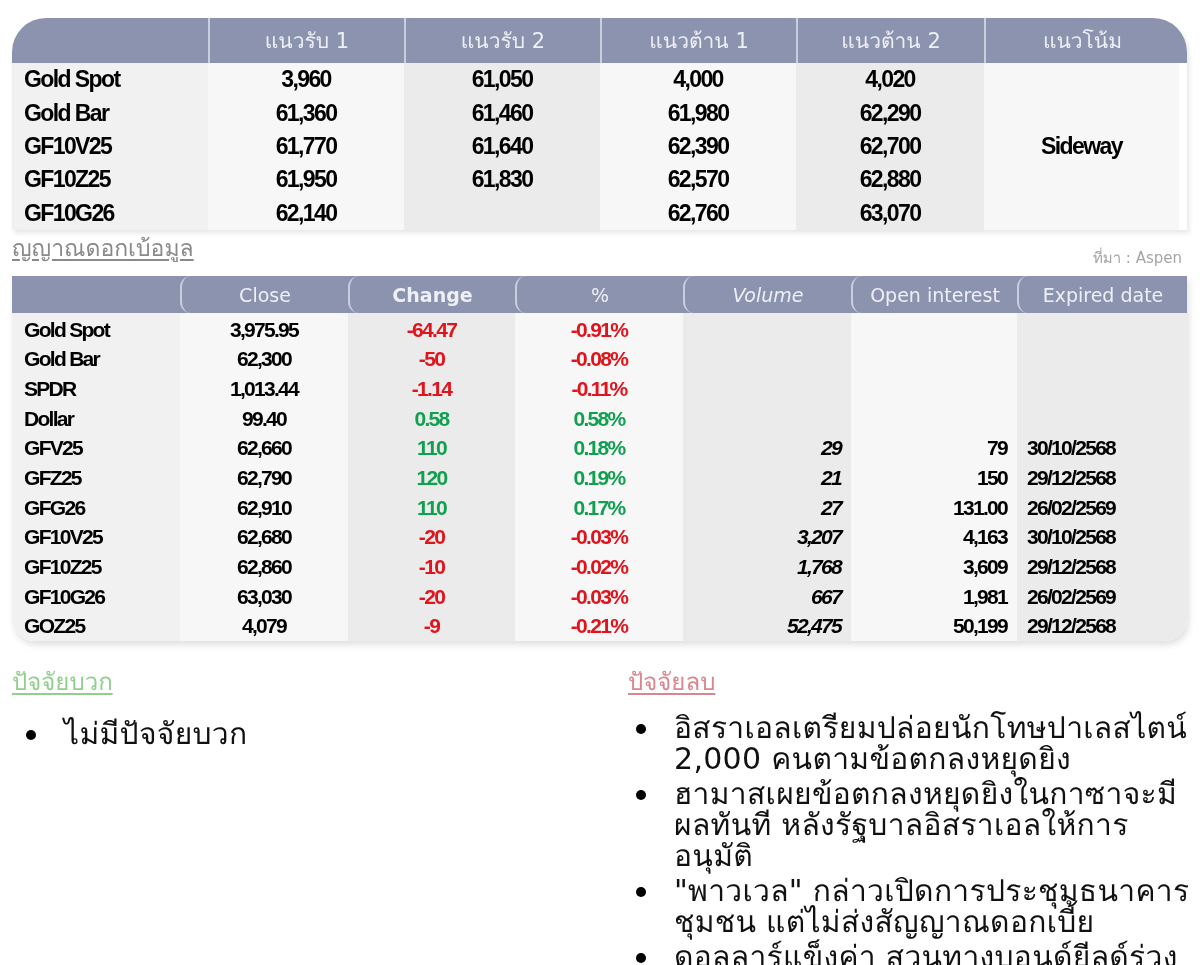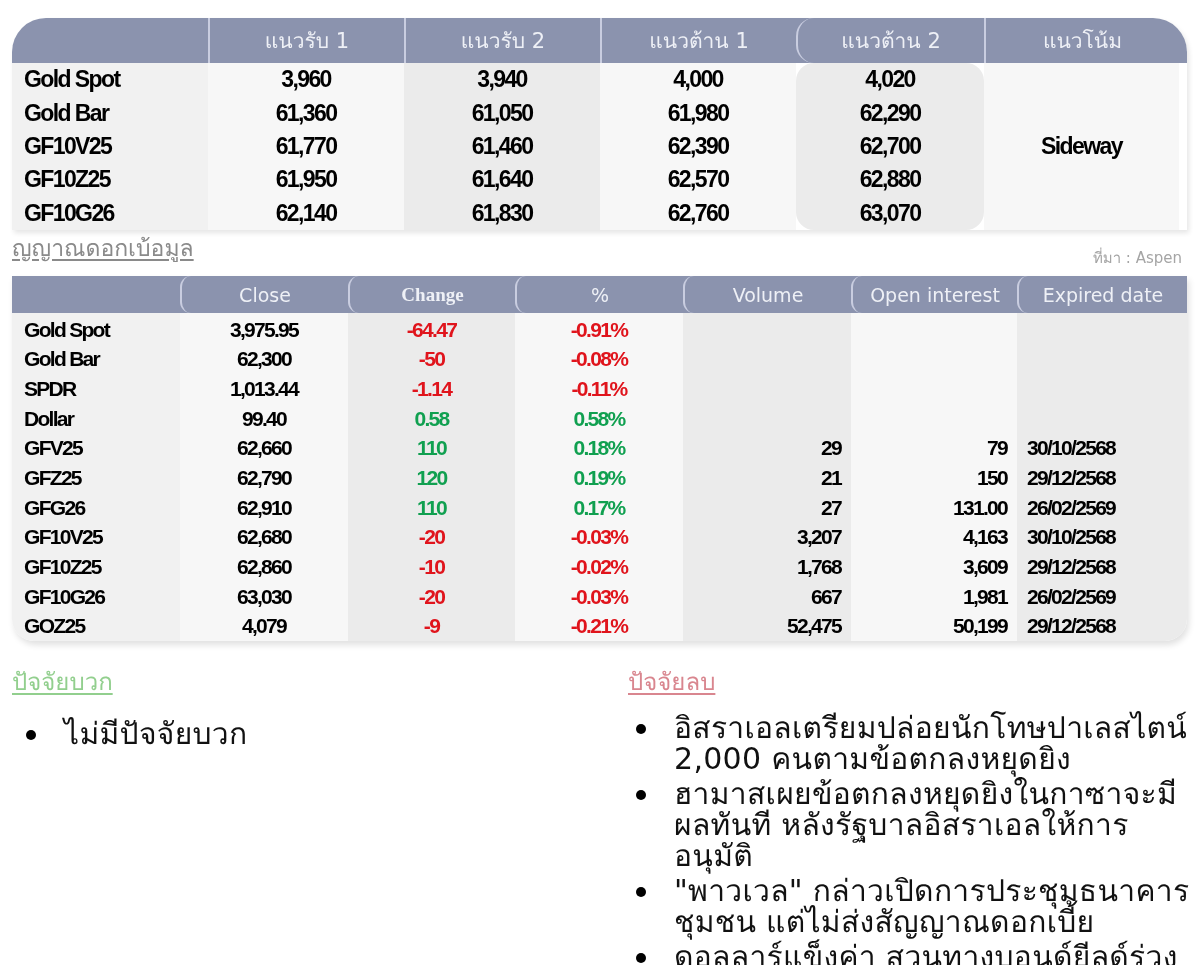--- a/index.html
+++ b/index.html
@@ -35,21 +35,21 @@
     .bgC { background: #ebebeb; }
     .t1 .trend {
       display: flex; align-items: center; justify-content: center;
       font-weight: bold; font-size: 23px; letter-spacing: -1.6px;
     }
     
     .w-name { width: 196px; }
     .w-s1 { width: 196px; }
     .w-s2 { width: 196px; }
     .w-r1 { width: 196px; }
-    .w-r2 { width: 188px; border-radius: 18px; }
+    .w-r2 { width: 188px; }
     .w-tr { width: 195px; }
 
     
     .sec-title {
       position: absolute; left: 12px; top: 230px;
       font-family: "DejaVu Sans", sans-serif; font-size: 23px; color: #8a8a8a;
       text-decoration: underline; text-underline-offset: 3px;
     }
     .source {
       position: absolute; right: 18px; top: 246px;
@@ -62,37 +62,37 @@
       border-radius: 0 0 22px 22px; overflow: hidden;
       box-shadow: 2px 4px 6px rgba(0,0,0,0.12);
     }
     .t2 .hdr { display: flex; height: 37px; background: #8b93ae; }
     .t2 .hdr .hc {
       color: #eef0f6; font-family: "DejaVu Sans", sans-serif; font-size: 19px;
       display: flex; align-items: center; justify-content: center;
       border-left: 2px solid #c9cde0; box-sizing: border-box; white-space: nowrap; border-radius: 11px;
     }
     .t2 .hdr .hc:first-child { border-left: none; }
-    .t2 .hdr .hc.bold { font-weight: bold; font-family: Liberation Serif, serif; }
+    .t2 .hdr .hc.bold { font-weight: bold; }
     .t2 .body { display: flex; height: 328px; }
     .t2 .col { display: flex; flex-direction: column; box-sizing: border-box; padding-top: 2px; }
     .t2 .cell {
       height: 30px; display: flex; align-items: center; justify-content: center;
       font-weight: bold; font-size: 21px; letter-spacing: -1.7px; white-space: nowrap;
     }
     .t2 .col.name .cell { justify-content: flex-start; padding-left: 12px; }
     .t2 .col.right .cell { justify-content: flex-end; padding-right: 10px; }
     .t2 .col.date .cell { justify-content: flex-start; padding-left: 10px; }
     .neg { color: #e0141c; }
     .pos { color: #10a050; }
     .c-name { width: 168px; }
     .c-close { width: 168px; }
     .c-chg { width: 167px; }
     .c-pct { width: 168px; }
-    .c-vol { width: 168px; }
+    .c-vol { width: 168px; font-style: italic; }
     .c-oi { width: 166px; }
     .c-exp { width: 170px; }
 
     
     .factor-title {
       position: absolute; font-family: "DejaVu Sans", sans-serif; font-size: 24px;
       text-decoration: underline; text-underline-offset: 3px;
     }
     .factor-title.pos-t { left: 12px; top: 662px; color: #92cf8e; }
     .factor-title.neg-t { left: 628px; top: 662px; color: #d9868f; }
@@ -132,21 +132,20 @@
       <div class="cell">GF10G26</div>
     </div>
     <div class="col w-s1 bgB">
       <div class="cell">3,960</div>
       <div class="cell">61,360</div>
       <div class="cell">61,770</div>
       <div class="cell">61,950</div>
       <div class="cell">62,140</div>
     </div>
     <div class="col w-s2 bgC">
-      <div class="cell">3,940</div>
       <div class="cell">61,050</div>
       <div class="cell">61,460</div>
       <div class="cell">61,640</div>
       <div class="cell">61,830</div>
     </div>
     <div class="col w-r1 bgB">
       <div class="cell">4,000</div>
       <div class="cell">61,980</div>
       <div class="cell">62,390</div>
       <div class="cell">62,570</div>

